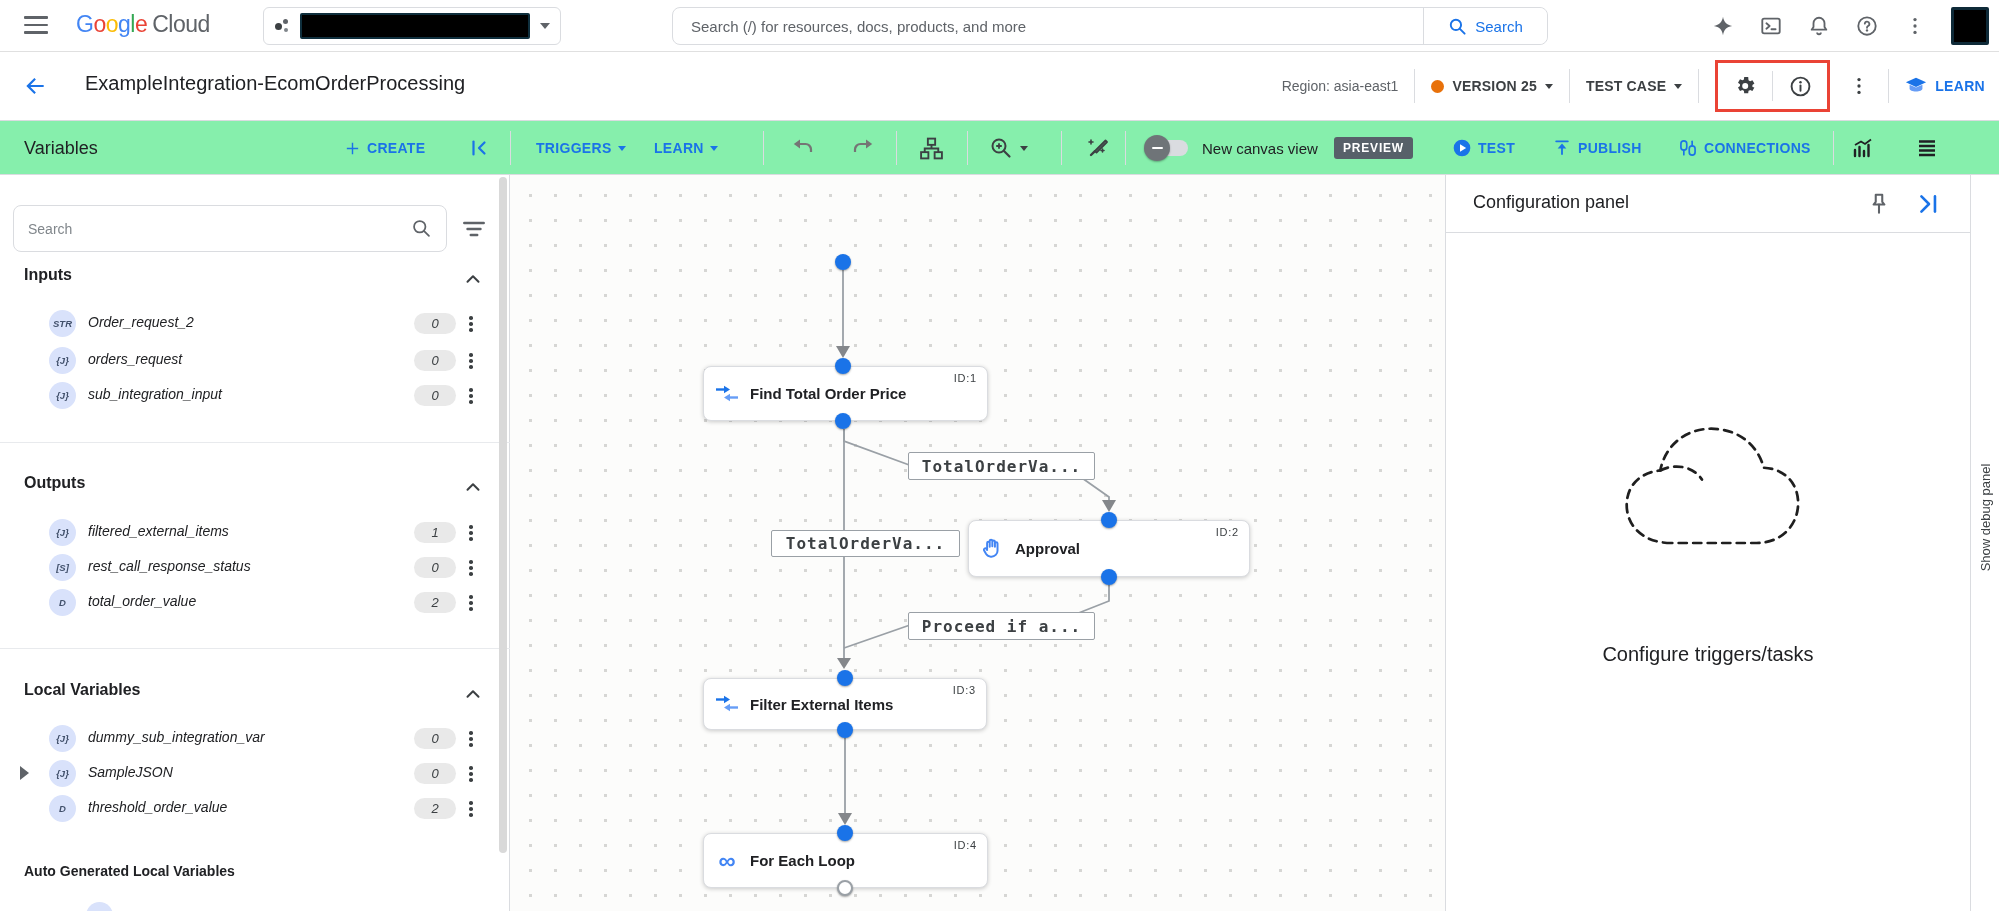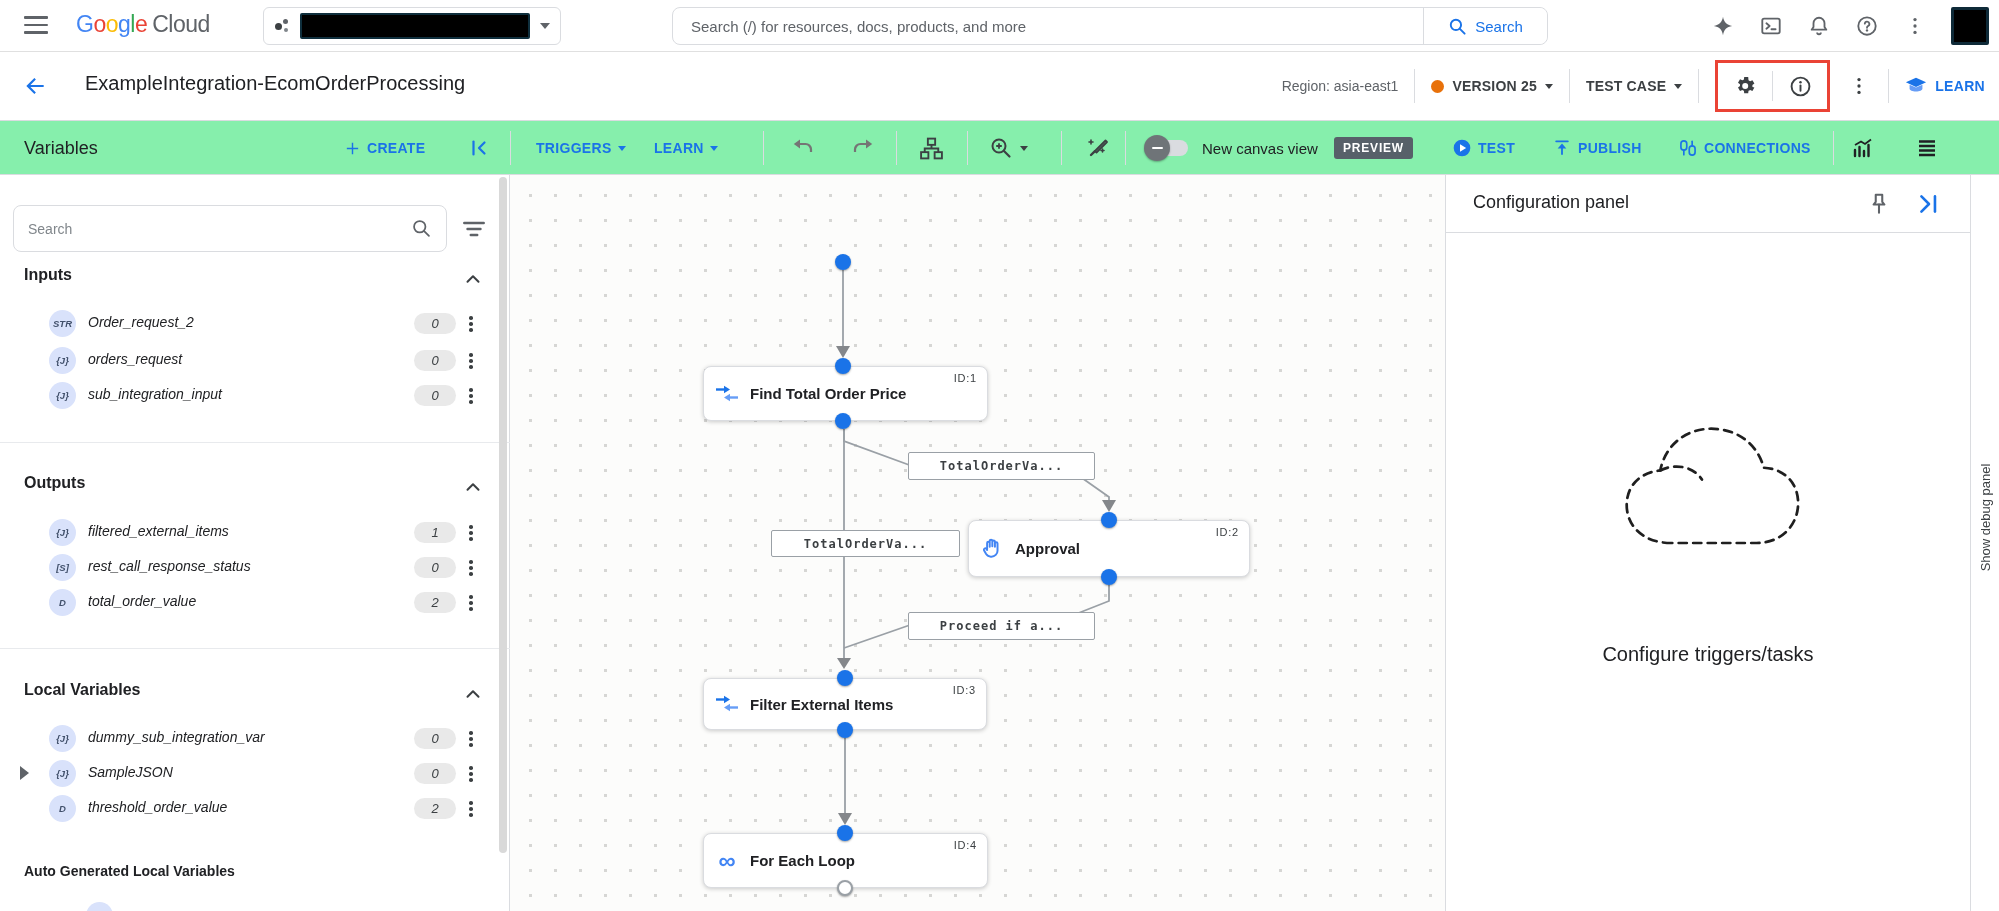--- a/index.html
+++ b/index.html
@@ -83,21 +83,21 @@
             background-image:radial-gradient(#d6d6d4 1.6px, transparent 1.8px); background-size:25px 25px; background-position:8px 8px; overflow:hidden; }
   .edges { position:absolute; left:0; top:0; }
   .node { position:absolute; background:#fff; border:1px solid #dadce0; border-radius:8px; box-shadow:0 1px 4px rgba(0,0,0,.20); display:flex; align-items:center; cursor:pointer; }
   .node .ntitle { font-size:15px; font-weight:700; color:#202124; }
   .node .nid { position:absolute; top:5px; right:10px; font-size:11px; color:#3c4043; letter-spacing:.8px; font-weight:500;padding-left:25px; }
   .apisq { width:57px; height:100%; background:#1a73e8; border-radius:7px 0 0 7px; display:flex; align-items:center; justify-content:center; color:#fff; font-family:"DejaVu Sans Mono", monospace; font-weight:700; font-size:13px; letter-spacing:1px; flex:none; }
   .nicon { width:46px; display:flex; align-items:center; justify-content:center; flex:none; }
   .loopglyph { color:#4285f4; font-size:24px; font-weight:700; line-height:1; }
   .port { position:absolute; width:16px; height:16px; border-radius:50%; background:#1a73e8; box-shadow:0 1px 2px rgba(0,0,0,.35); }
   .port.hollow { background:#fff; border:2.5px solid #9aa0a6; }
-  .elabel { position:absolute; background:#fff; border:1px solid #9aa0a6; border-radius:2px; display:flex; align-items:center; justify-content:center; font-family:"DejaVu Sans Mono", monospace; font-size:12px; font-weight:700; letter-spacing:1px; color:#3c4043; }
+  .elabel { position:absolute; background:#fff; border:1px solid #9aa0a6; border-radius:2px; display:flex; align-items:center; justify-content:center; font-family:"DejaVu Sans Mono", monospace; font-size:16px; font-weight:700; letter-spacing:1px; color:#3c4043; }
 
   
   .config { position:absolute; left:1445px; top:0; width:525px; height:736px; background:#fff; border-left:1px solid #dadce0; }
   .cfg-head { position:absolute; left:0; top:0; width:100%; height:58px; border-bottom:1px solid #dadce0; }
   .cfg-title { position:absolute; left:27px; top:17px; font-size:18px; color:#202124; }
   .cfg-pin { position:absolute; right:78px; top:16px; width:26px; height:26px; cursor:pointer; }
   .cfg-collapse { position:absolute; right:28px; top:16px; width:26px; height:26px; cursor:pointer; }
   .cloudwrap { position:absolute; left:168px; top:222px; }
   .cfg-heading { position:absolute; left:0; top:468px; width:100%; text-align:center; font-size:20px; font-weight:500; color:#202124; }
   .cfg-sub { position:absolute; left:0; top:500px; width:100%; text-align:center; font-size:14px; color:#202124; }

